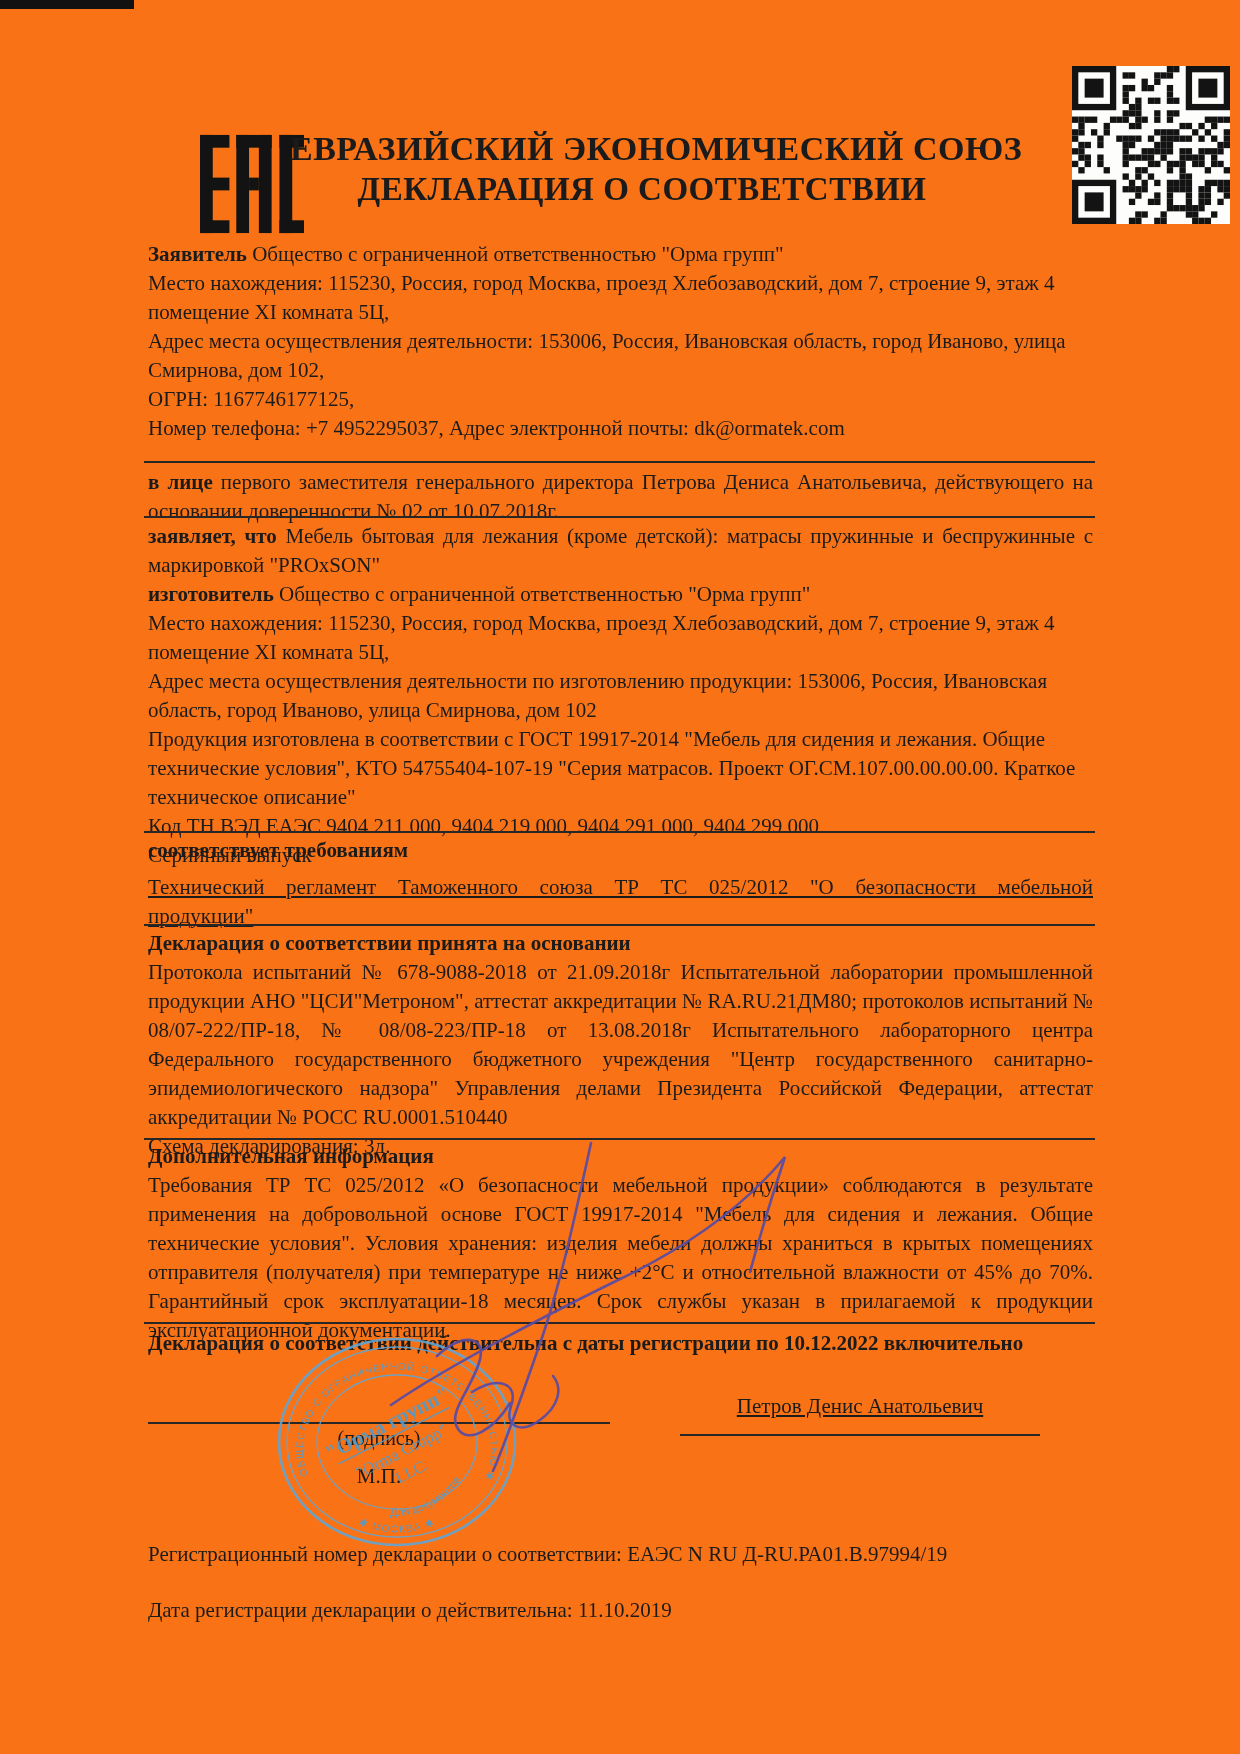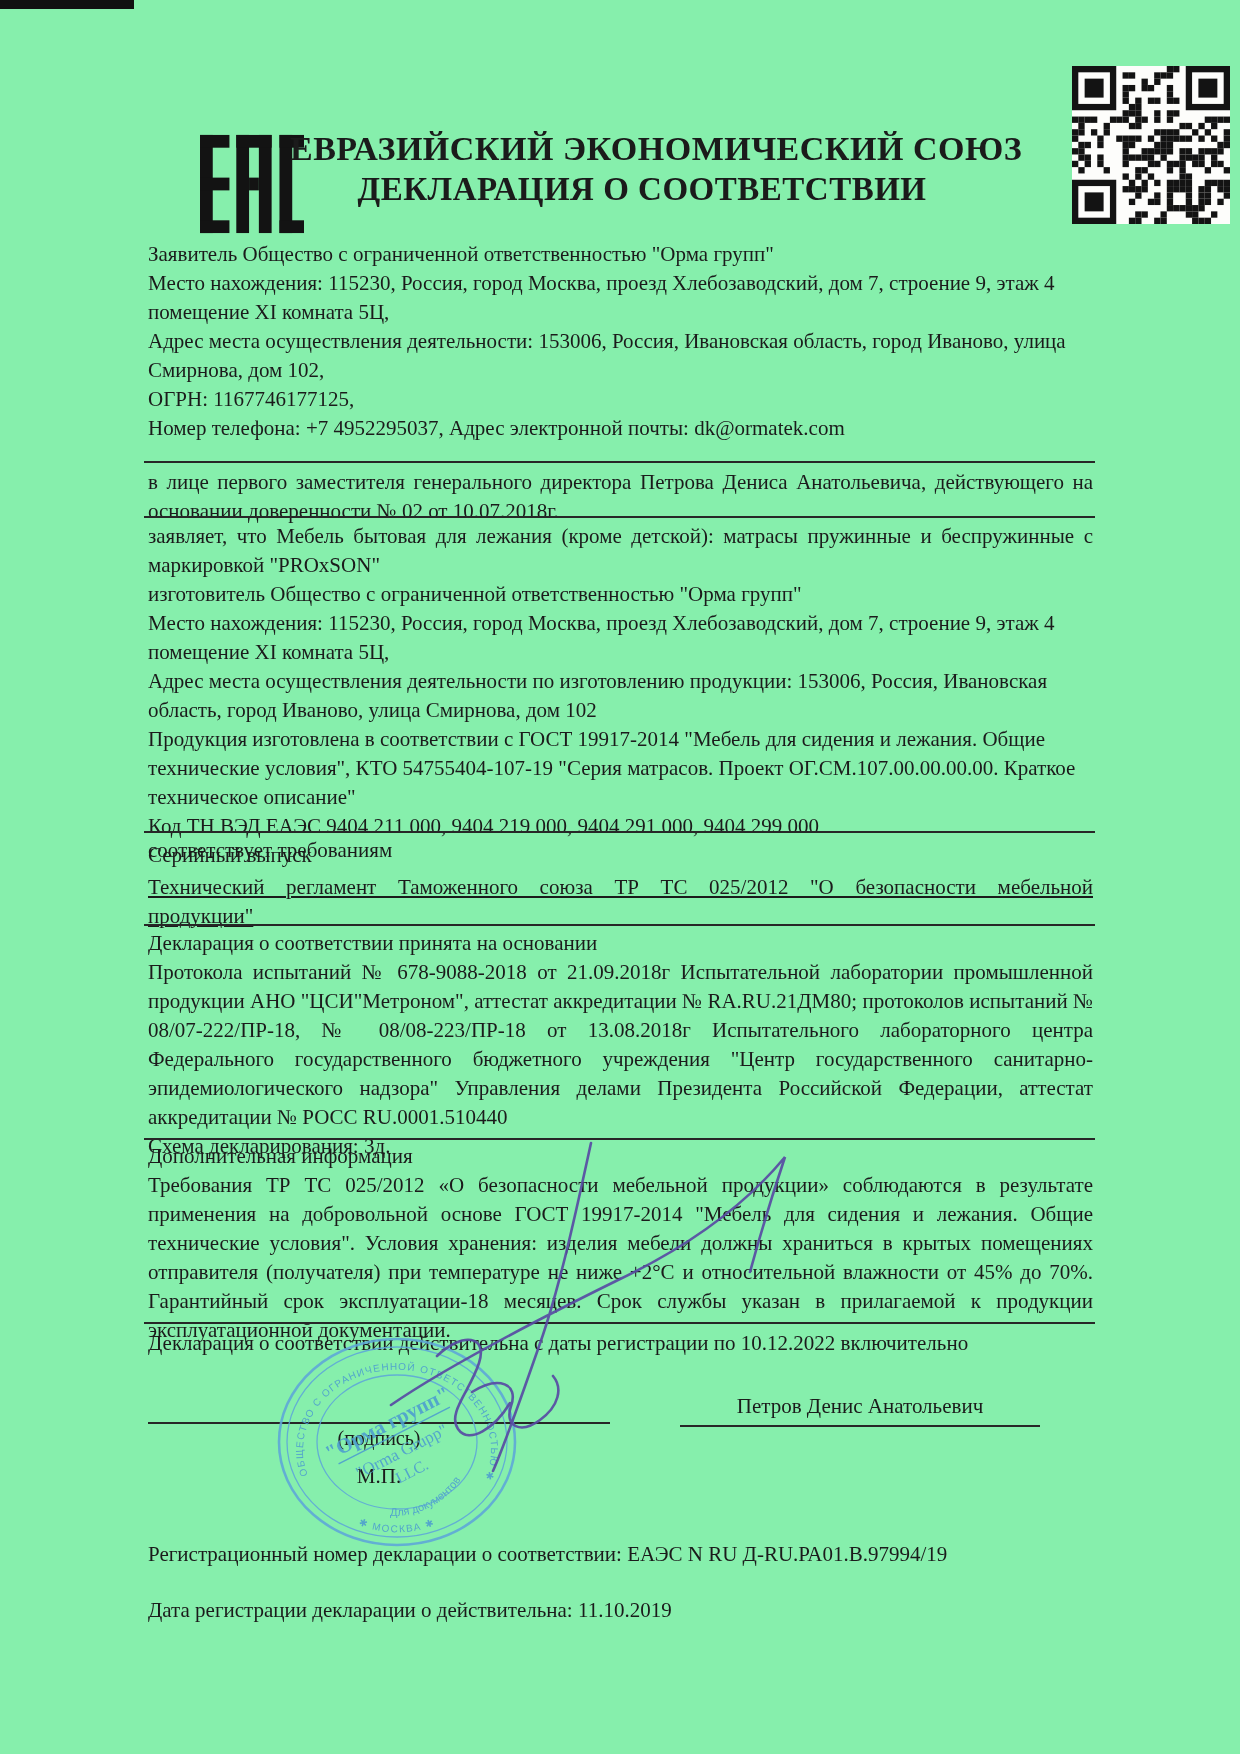--- a/index.html
+++ b/index.html
@@ -1,36 +1,36 @@
 <!DOCTYPE html>
 <html><head>
 <meta charset="utf-8">
 <style>
   html,body{margin:0;padding:0;background:#9a9a9a;}
-  .page{position:relative;width:1240px;height:1754px;margin:0 auto;background:#86efac;
+  .page{position:relative;width:1240px;height:1754px;margin:0 auto;background:#f97316;
         font-family:"Liberation Serif",serif;color:#1b1b1b;overflow:hidden;}
   .artifact-top{position:absolute;left:0;top:0;width:134px;height:9px;background:#111;}
   
   .eac-logo{position:absolute;left:200px;top:134px;width:104px;height:100px;}
   .title-block{position:absolute;left:290px;top:128px;width:704px;text-align:center;
                font-weight:bold;line-height:1.22;}
   .title-line1{font-size:34px;letter-spacing:.5px;white-space:nowrap;}
   .title-line2{font-size:33px;letter-spacing:.5px;white-space:nowrap;}
   .qr{position:absolute;left:1072px;top:66px;width:158px;height:158px;}
   
   .sec{position:absolute;left:148px;width:945px;font-size:21px;line-height:29px;}
-  .b{font-weight:normal;}
+  .b{font-weight:bold;}
   .just{text-align:justify;}
   .wide{word-spacing:11px;text-decoration:underline;}
   .divider{position:absolute;left:144px;width:951px;height:2px;background:#272727;}
   
   .sig-left{position:absolute;left:148px;top:1396px;width:462px;text-align:center;font-size:20px;}
   .sig-left .line{height:26px;border-bottom:2px solid #272727;}
   .sig-right{position:absolute;left:680px;top:1394px;width:360px;text-align:center;font-size:21px;}
-  .sig-right .line{border-bottom:2px solid #272727;padding-bottom:6px;}
+  .sig-right .line{border-bottom:2px solid #272727;padding-bottom:15px;text-decoration:underline;}
   .cap{font-size:20px;padding-top:3px;text-align:center;}
   .mp{margin-top:14px;font-size:21px;}
   .overlay{position:absolute;left:240px;top:1110px;width:660px;height:460px;pointer-events:none;}
   .reg-line{position:absolute;left:148px;width:1000px;font-size:21px;font-weight:normal;line-height:28px;}
 </style>
 </head>
 <body>
 
 <div class="page">
 

